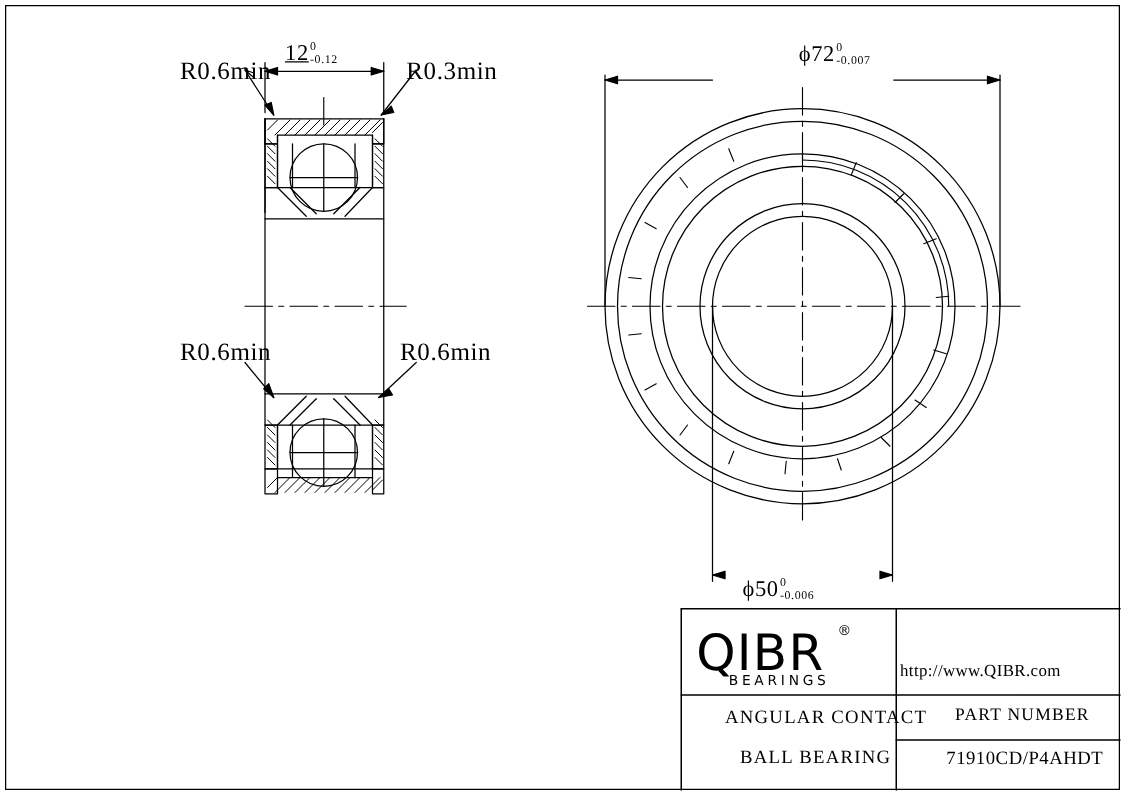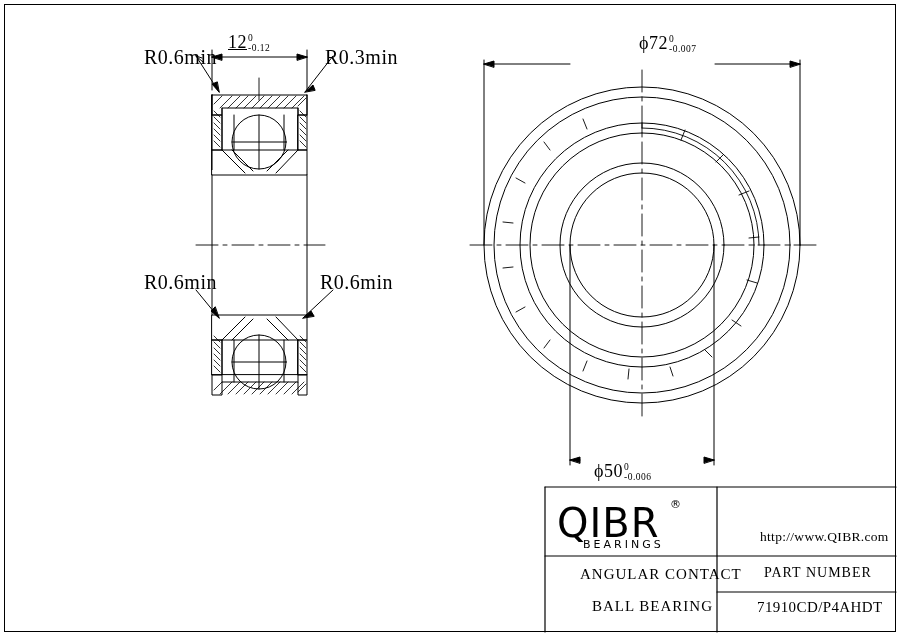--- a/index.html
+++ b/index.html
@@ -266,21 +266,21 @@
   </div>
 
   <div class="lbl" style="left:594px; top:437px; font-size:18px;margin-top:24px;">
     <span>ϕ</span><span>50</span><span class="frac"><span>0</span><span>-0.006</span></span>
   </div>
 
   <div class="logo-q" style="left:557px; top:500px;">QIBR</div>
   <div class="logo-sup" style="left:670px; top:498px;">®</div>
   <div class="logo-sub" style="left:583px; top:538px;">BEARINGS</div>
 
-  <div class="co2" style="left:760px; top:529px;text-align:center;">http://www.QIBR.com</div>
+  <div class="co2" style="left:720px; top:529px;text-align:center;">http://www.QIBR.com</div>
 
   <div class="desc" style="left:580px; top:566px;">ANGULAR CONTACT</div>
   <div class="desc" style="left:592px; top:598px;">BALL BEARING</div>
 
   <div class="pnum-label" style="left:764px; top:565px;">PART  NUMBER</div>
   <div class="pnum" style="left:757px; top:599px;">71910CD/P4AHDT</div>
 
 </div>
 
 </body></html>

